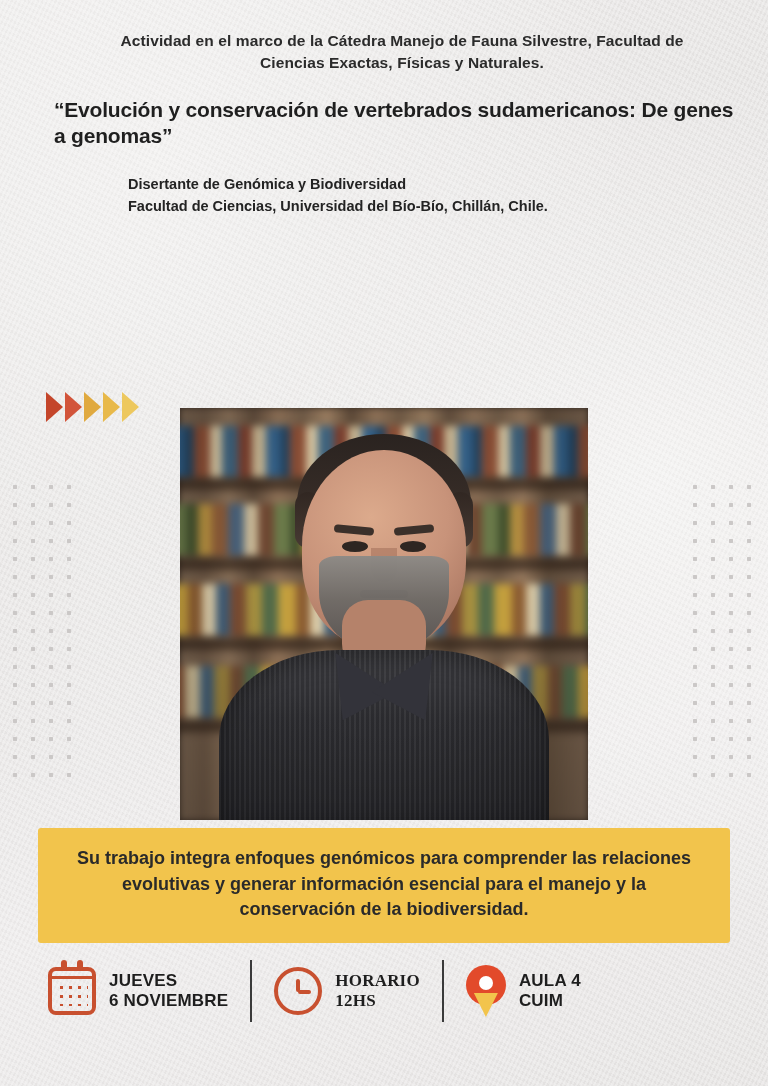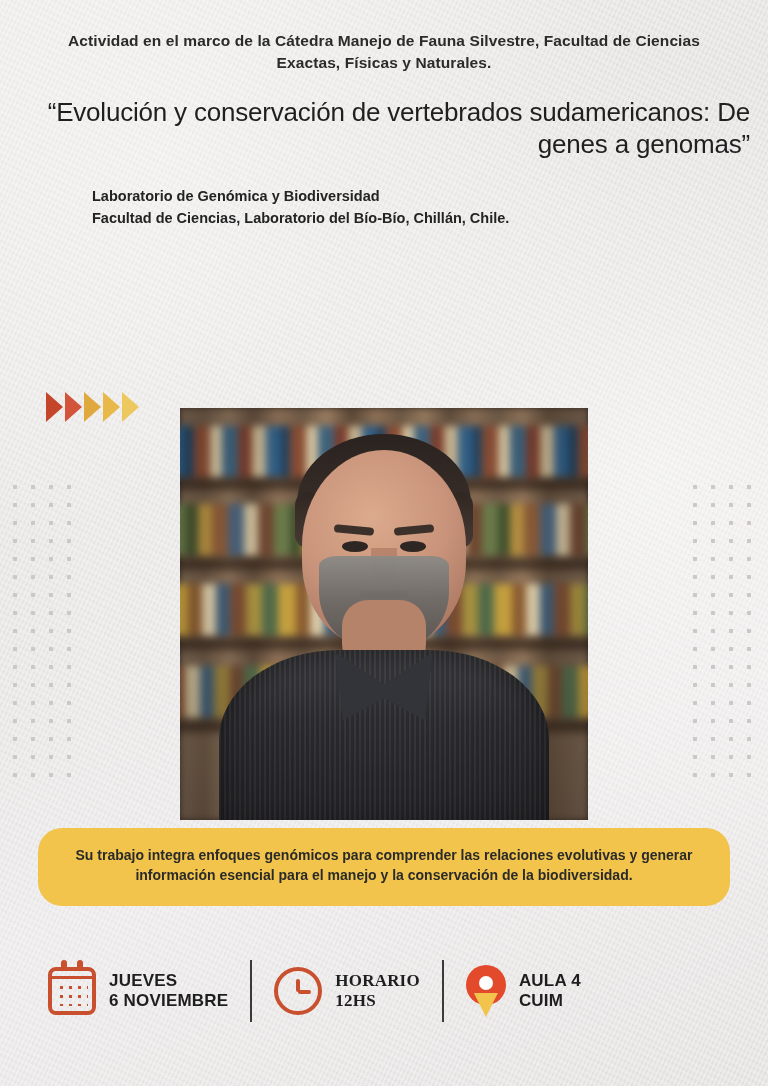--- a/index.html
+++ b/index.html
@@ -15,20 +15,21 @@
 
   .poster {
     position: relative;
     width: 768px;
     height: 1086px;
     background:
       radial-gradient(ellipse at 20% 15%, #f2f1f0 0%, rgba(242,241,240,0) 55%),
       radial-gradient(ellipse at 85% 45%, #f4f3f2 0%, rgba(244,243,242,0) 50%),
       linear-gradient(160deg, #eceae9 0%, #e4e2e1 40%, #eeecec 70%, #e6e4e3 100%);
     overflow: hidden;
+    padding-left: 36px;
   }
 
   
   .texture {
     position: absolute;
     inset: 0;
     background-image:
       repeating-linear-gradient(115deg, rgba(255,255,255,0.35) 0 2px, rgba(0,0,0,0.012) 2px 4px),
       repeating-linear-gradient(25deg, rgba(255,255,255,0.18) 0 3px, rgba(0,0,0,0.01) 3px 6px);
     opacity: 0.7;
@@ -64,23 +65,23 @@
     font-size: 29px;
     font-weight: 700;
     line-height: 1.12;
     color: #e07a4d;
     letter-spacing: 0.6px;
     text-transform: uppercase;
   }
 
   .talk-title {
     margin: 22px 18px 0;
-    text-align: right;
-    font-size: 26px;
-    font-weight: 400;
+    text-align: left;
+    font-size: 21px;
+    font-weight: 700;
     line-height: 1.22;
     color: #1f1f1f;
     letter-spacing: -0.2px;
   }
 
   .speaker {
     margin: 26px 0 0 92px;
     font-size: 14.5px;
     font-weight: 700;
     line-height: 1.5;
@@ -243,23 +244,23 @@
   }
 
   
   .callout {
     position: absolute;
     left: 38px;
     top: 828px;
     width: 692px;
     padding: 18px 26px 20px;
     background: #f2c44c;
-    border-radius: 24px;
+    border-radius: 3px;
     text-align: center;
-    font-size: 14px;
+    font-size: 18px;
     font-weight: 700;
     line-height: 1.42;
     color: #2a2a2a;
     z-index: 4;
   }
 
   
   .footer {
     position: absolute;
     left: 40px;
@@ -369,22 +370,22 @@
   <div class="dots dots-right"></div>
 
   <div class="content">
 
     <div class="kicker">Actividad en el marco de la Cátedra Manejo de Fauna Silvestre, Facultad de Ciencias Exactas, Físicas y Naturales.</div>
 
 
     <div class="talk-title">“Evolución y conservación de vertebrados sudamericanos: De genes a genomas”</div>
 
     <div class="speaker">
-      <div>Laboratorio de Genómica y Biodiversidad</div>
-      <div>Facultad de Ciencias, Laboratorio del Bío-Bío, Chillán, Chile.</div>
+      <div>Disertante de Genómica y Biodiversidad</div>
+      <div>Facultad de Ciencias, Universidad del Bío-Bío, Chillán, Chile.</div>
     </div>
   </div>
 
   <div class="arrows">
     <div class="chev c1"></div>
     <div class="chev c2"></div>
     <div class="chev c3"></div>
     <div class="chev c4"></div>
     <div class="chev c5"></div>
   </div>

